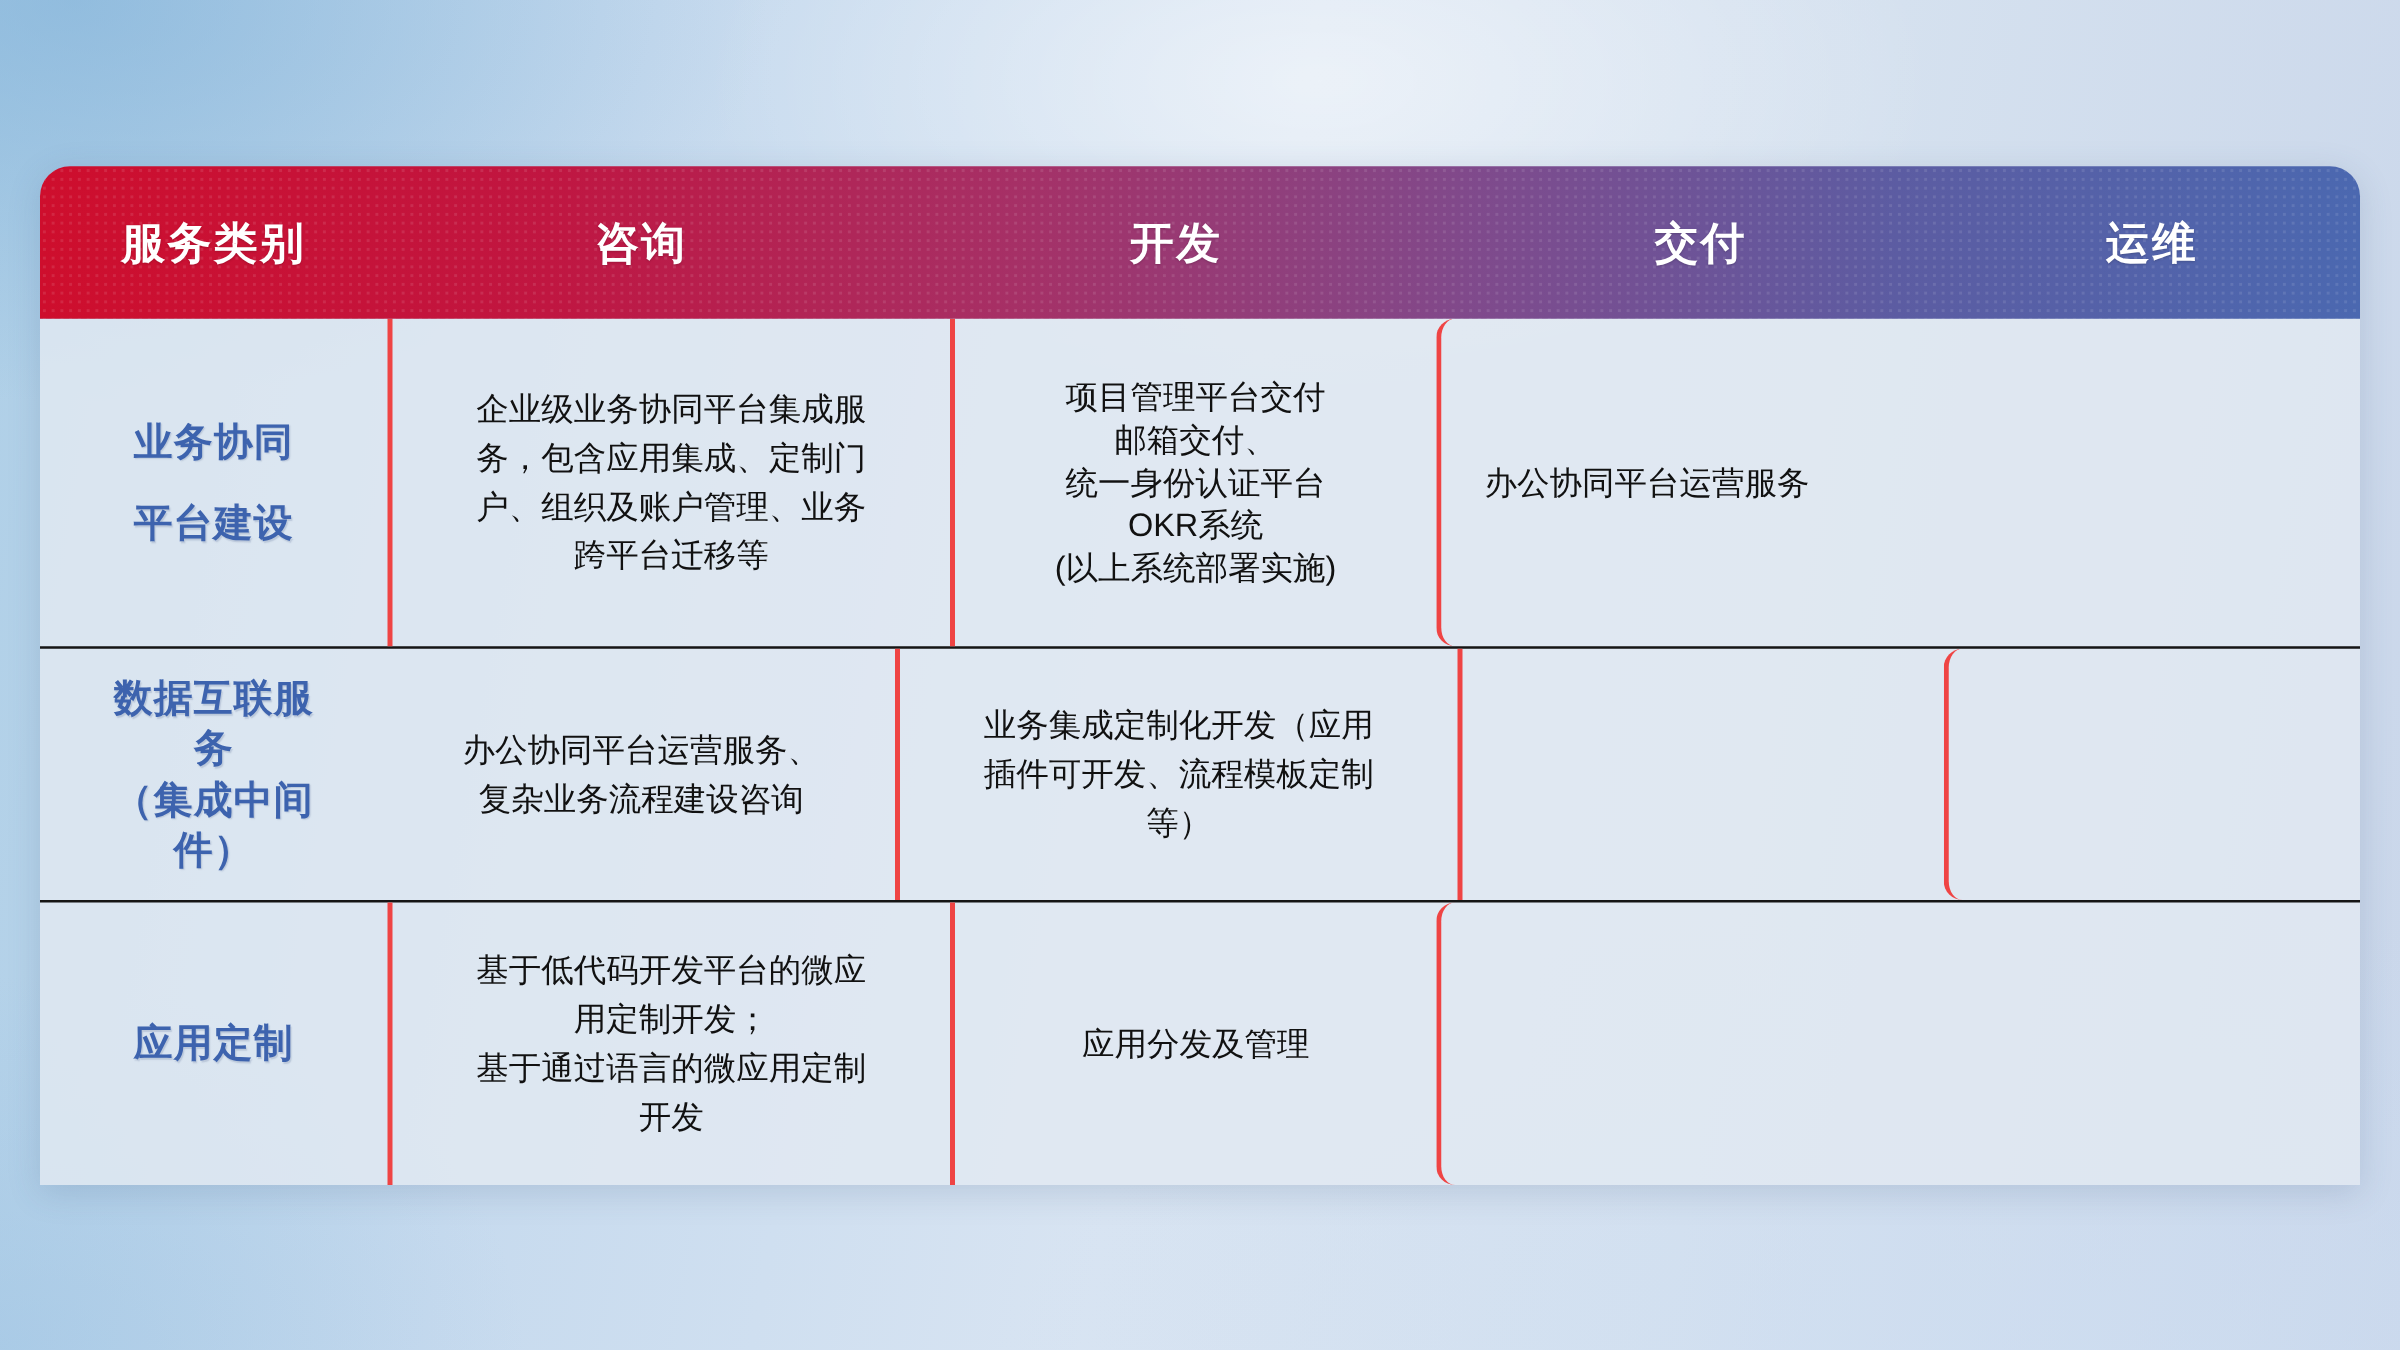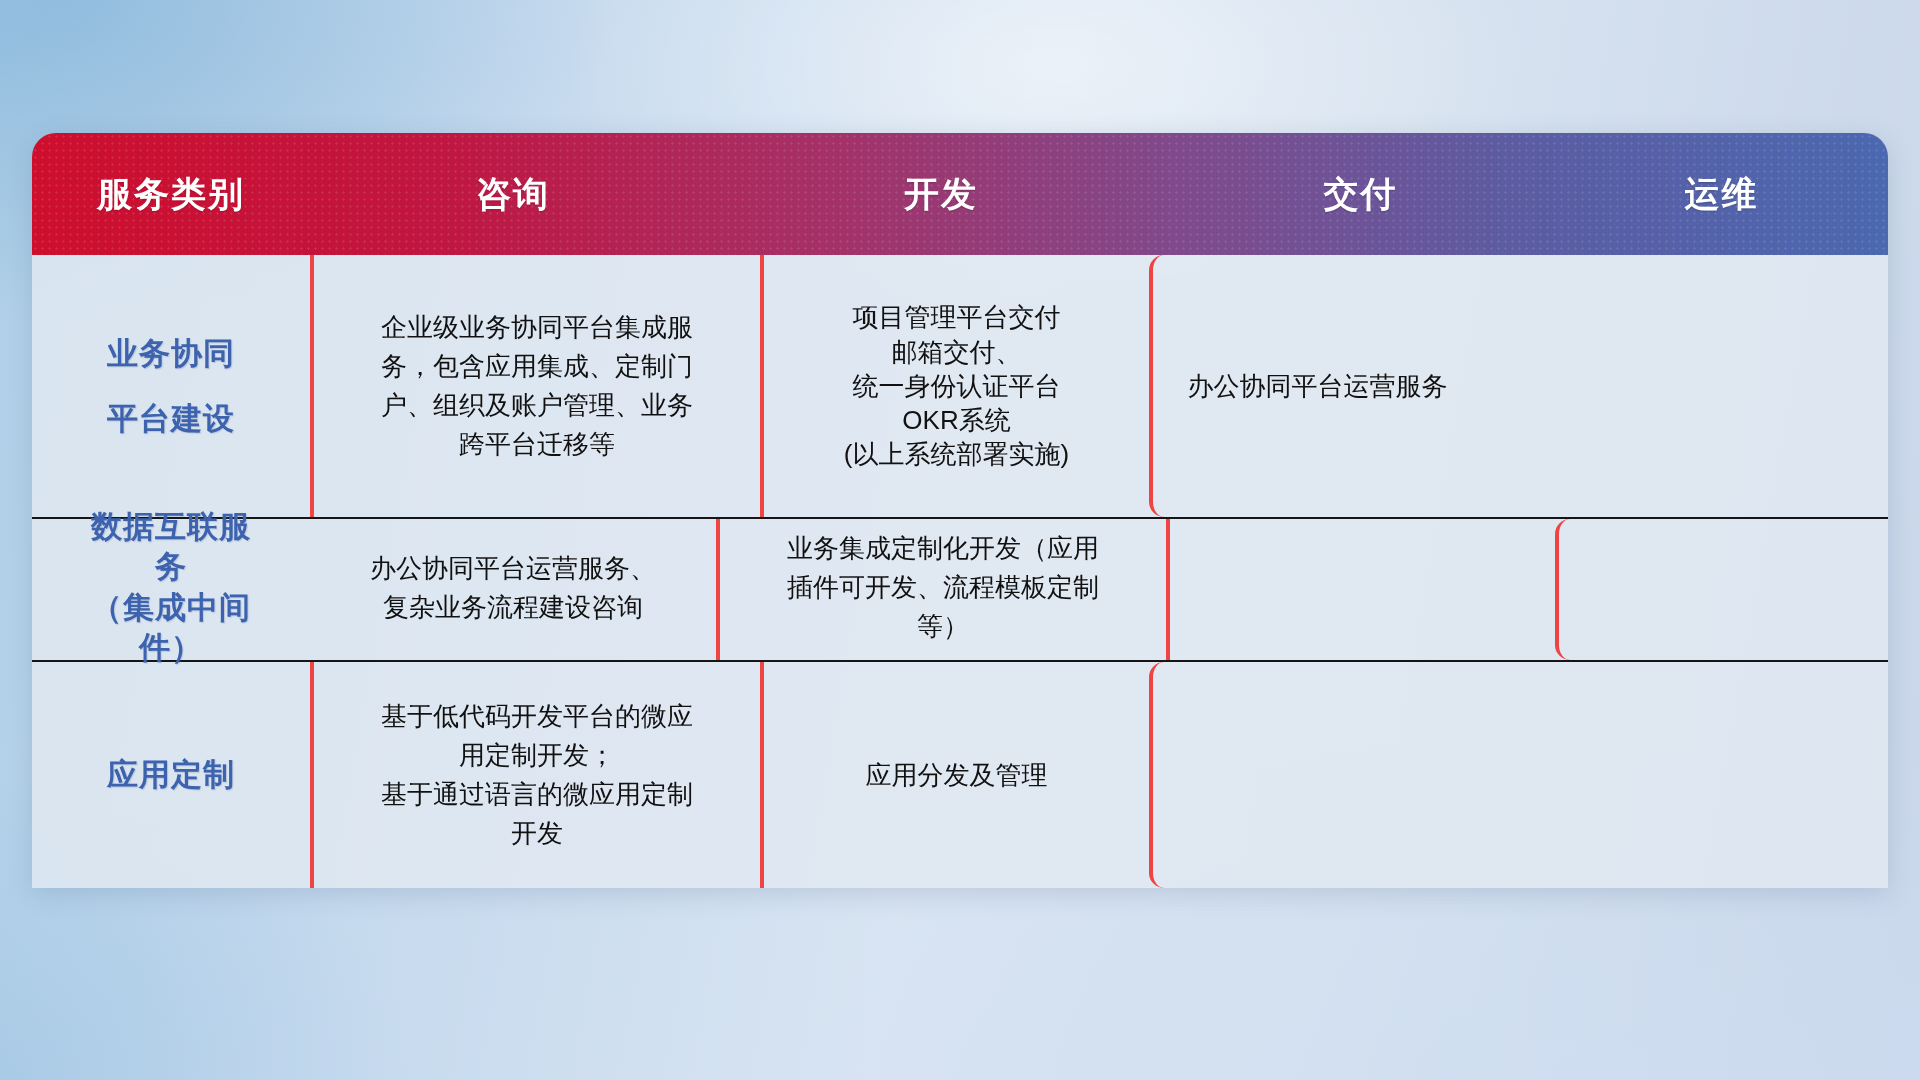--- a/index.html
+++ b/index.html
@@ -36,21 +36,21 @@
   .th {
     display:flex; align-items:center; justify-content:center;
     color:#FFFFFF; font-size:35px; font-weight:bold; letter-spacing:2px;
     text-shadow:0 1px 2px rgba(0,0,0,0.18);
   }
 
   
   .tbody { background:rgba(226,233,241,0.82); }
   .trow { display:flex; }
   .trow + .trow { border-top:2px solid #151515; }
-  .r1 { height:262px; } .r2 { height:143px;font-family:Liberation Mono, monospace; } .r3 { height:228px; }
+  .r1 { height:262px; } .r2 { height:203px; } .r3 { height:228px; }
 
   .c1 { width:278px; } .c2 { width:406px; } .c3 { width:450px; }
   .c4 { width:389px; } .c5 { width:333px;border-radius:15px; }
   .tbody .c3, .tbody .c4, .tbody .c5 { border-left:4px solid #ef4444; }
 
   .td {
     display:flex; align-items:center; justify-content:center;
     text-align:center; white-space:pre-line;
     color:#111111; font-size:26px; line-height:1.5; padding:0 51px;
   }

